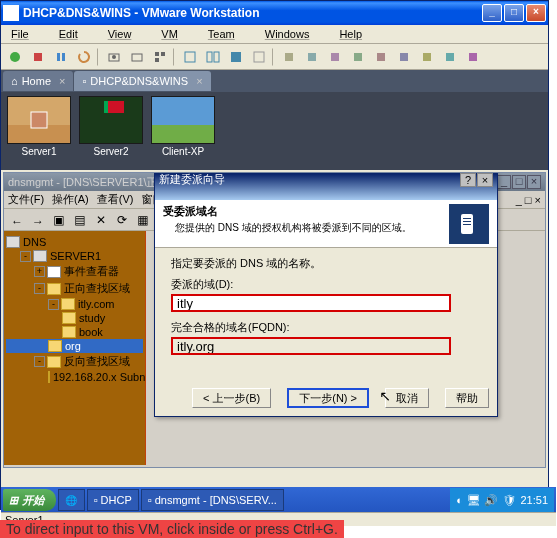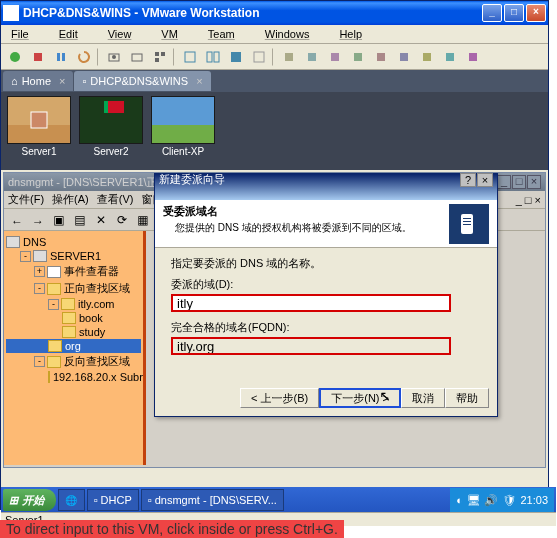--- a/index.html
+++ b/index.html
@@ -32,21 +32,21 @@
 .thumb-lbl{color:#fff;font-size:10px;margin-top:2px}
 .inner-win{margin:2px;height:296px;border:1px solid #7b8ca8;background:#d4d0c8;position:relative}
 .inner-title{height:18px;background:linear-gradient(#8b98a8,#6b7888);color:#d0d0d0;font-size:10px;display:flex;align-items:center;padding:0 4px}
 .inner-title .t{flex:1}
 .inner-title .wb{width:14px;height:14px;background:#8b98a8;border:1px solid #556;margin-left:1px;text-align:center;line-height:10px;color:#334}
 .inner-menu{height:18px;background:#d4d0c8;display:flex;align-items:center;padding:0 4px;gap:8px;font-size:10px;border-bottom:1px solid #aca899}
 .inner-menu .r{margin-left:auto}
 .inner-tb{height:22px;background:#d4d0c8;display:flex;align-items:center;padding:0 4px;gap:3px;border-bottom:1px solid #aca899}
 .inner-tb .ib{width:18px;height:18px;display:flex;align-items:center;justify-content:center;font-size:12px}
 .inner-body{display:flex;height:234px}
-.tree{width:142px;background:#fdba74;border-right:3px solid #c2410c;padding:4px 2px;overflow:hidden}
+.tree{width:142px;background:#a16207;border-right:1px solid #c2410c;padding:4px 2px;overflow:hidden}
 .tree-item{display:flex;align-items:center;padding:1px 0;font-size:11px;white-space:nowrap}
 .tree-item .exp{width:11px;height:11px;border:1px solid #888;text-align:center;line-height:8px;margin-right:2px;font-size:9px}
 .tree-item .ico{width:14px;height:12px;margin-right:3px;display:inline-block}
 .tree-item.sel{background:#316ac5;color:#fff}
 .ico.folder{background:#f7d774;border:1px solid #c9a227}
 .ico.file{background:#fff;border:1px solid #888}
 .ico.srv{background:#ddd;border:1px solid #888}
 .ind1{padding-left:14px}.ind2{padding-left:28px}.ind3{padding-left:42px}.ind4{padding-left:56px}
 .wizard{position:absolute;left:150px;top:0;width:344px;height:244px;background:#ece9d8;border:1px solid #0a246a;box-shadow:2px 2px 4px rgba(0,0,0,0.3)}
 .wiz-title{height:18px;background:linear-gradient(#0a246a,#a6caf0);color:#fff;display:flex;align-items:flex-end;padding:13px 4px;font-size:11px}
@@ -56,21 +56,21 @@
 .wiz-head-txt{flex:1}
 .wiz-head-txt .h1{font-weight:bold;font-size:11px;margin-bottom:2px}
 .wiz-head-txt .h2{font-size:10px;padding-left:12px}
 .wiz-head-ico{width:40px;height:40px;background:#1a3a6e;display:flex;align-items:center;justify-content:center}
 .wiz-head-ico svg{width:28px;height:28px}
 .wiz-body{padding:8px 16px}
 .wiz-body .lbl{font-size:11px;margin-bottom:6px}
 .wiz-body .fld{font-size:11px;margin-bottom:2px}
 .wiz-body input{width:280px;height:18px;border:2px solid #d40000;padding:0 4px;font-size:13px;margin-bottom:8px}
 .wiz-body input[readonly]{background:#ece9d8}
-.wiz-btns{position:absolute;bottom:8px;right:8px;display:flex;gap:0}
+.wiz-btns{position:absolute;bottom:8px;right:8px;display:flex;gap:16px}
 .wiz-btn{height:20px;padding:0 10px;background:#ece9d8;border:1px solid #888;border-top-color:#fff;border-left-color:#fff;font-size:11px}
 .wiz-btn.hl{border:2px solid #1d4ed8}
 .cursor{position:absolute;bottom:12px;right:106px;font-size:14px;pointer-events:none}
 .taskbar{position:absolute;bottom:25px;left:1px;right:1px;height:26px;background:linear-gradient(#3168d5,#2355c0);display:flex;align-items:center;padding:0 2px;gap:2px}
 .start{height:22px;padding:0 12px 0 6px;background:linear-gradient(#5fb35f,#3a8a3a);border-radius:2px 10px 10px 2px;color:#fff;font-weight:bold;font-style:italic;display:flex;align-items:center;gap:4px}
 .tbitem{height:22px;padding:0 6px;background:#2d5ab5;border:1px solid #1a3a7a;color:#fff;display:flex;align-items:center;font-size:10px;gap:3px}
 .tray{margin-left:auto;background:#1a8cda;height:24px;padding:0 6px;display:flex;align-items:center;color:#fff;font-size:10px;gap:4px}
 .vmstatus{position:absolute;bottom:12px;left:1px;right:1px;height:14px;background:#ece9d8;border-top:1px solid #aca899;padding:0 4px;font-size:10px;display:flex;align-items:center}
 .hint{position:absolute;bottom:0;left:0;font-size:14px;padding:1px 6px;background:#ef4444;color:#333}
 </style>
@@ -286,25 +286,25 @@
             <span class="ico folder"></span>
             <span>正向查找区域</span>
           </div>
         <div class="tree-item ind3">
             <span class="exp">-</span>
             <span class="ico folder"></span>
             <span>itly.com</span>
           </div>
         <div class="tree-item ind4">
             <span class="ico folder"></span>
+            <span>study</span>
+          </div>
+        <div class="tree-item ind4">
+            <span class="ico folder"></span>
             <span>book</span>
-          </div>
-        <div class="tree-item ind4">
-            <span class="ico folder"></span>
-            <span>study</span>
           </div>
         <div class="tree-item ind3 sel">
             <span class="ico folder"></span>
             <span>org</span>
           </div>
         <div class="tree-item ind2">
             <span class="exp">-</span>
             <span class="ico folder"></span>
             <span>反向查找区域</span>
           </div>
@@ -364,21 +364,21 @@
       </div>
     <div class="tbitem">
         <span>▫</span>
         <span>dnsmgmt - [DNS\SERV...</span>
       </div>
     <div class="tray">
       <span>◐</span>
       <span>🖥</span>
       <span>🔊</span>
       <span>🛡</span>
-      <span>21:03</span>
+      <span>21:51</span>
     </div>
   </div>
 
   <div class="vmstatus">
     <span>Server1</span>
   </div>
 </div>
 <div class="hint">To direct input to this VM, click inside or press Ctrl+G.</div>
 
 </body></html>

